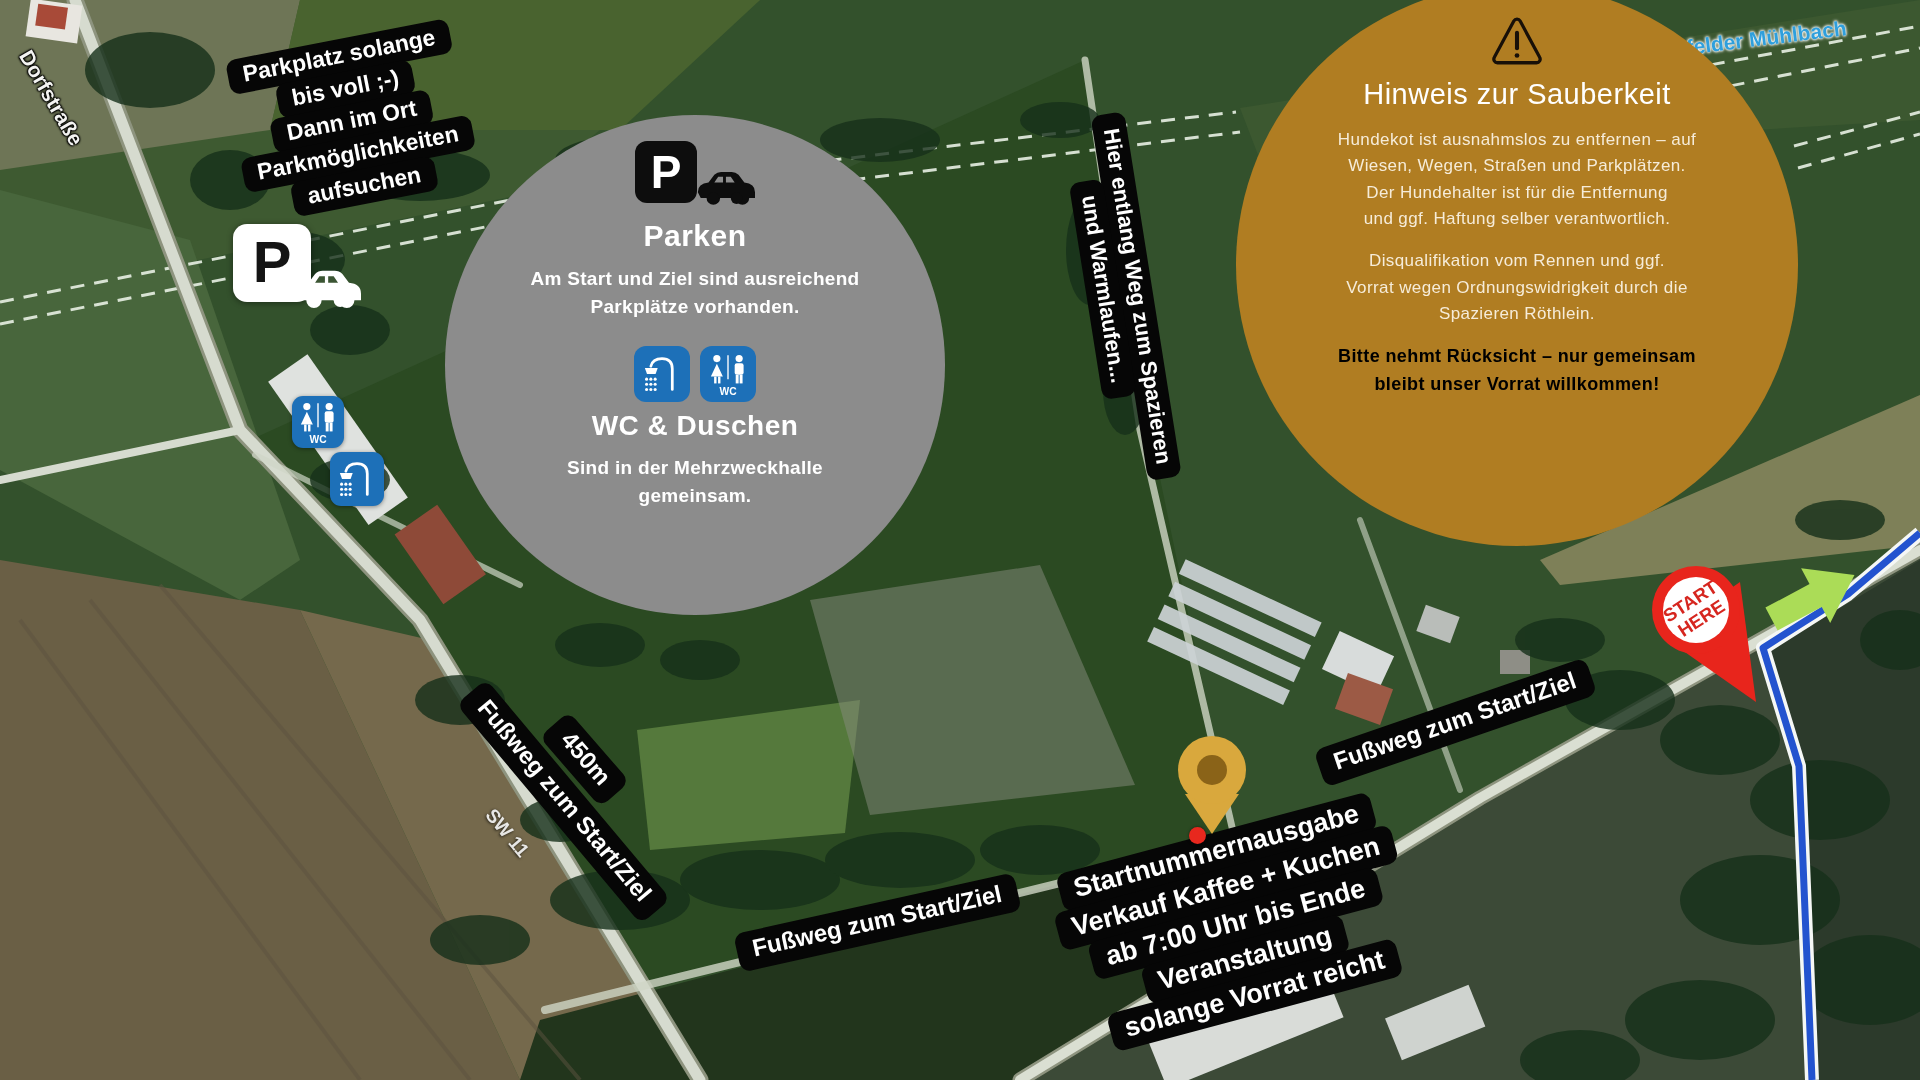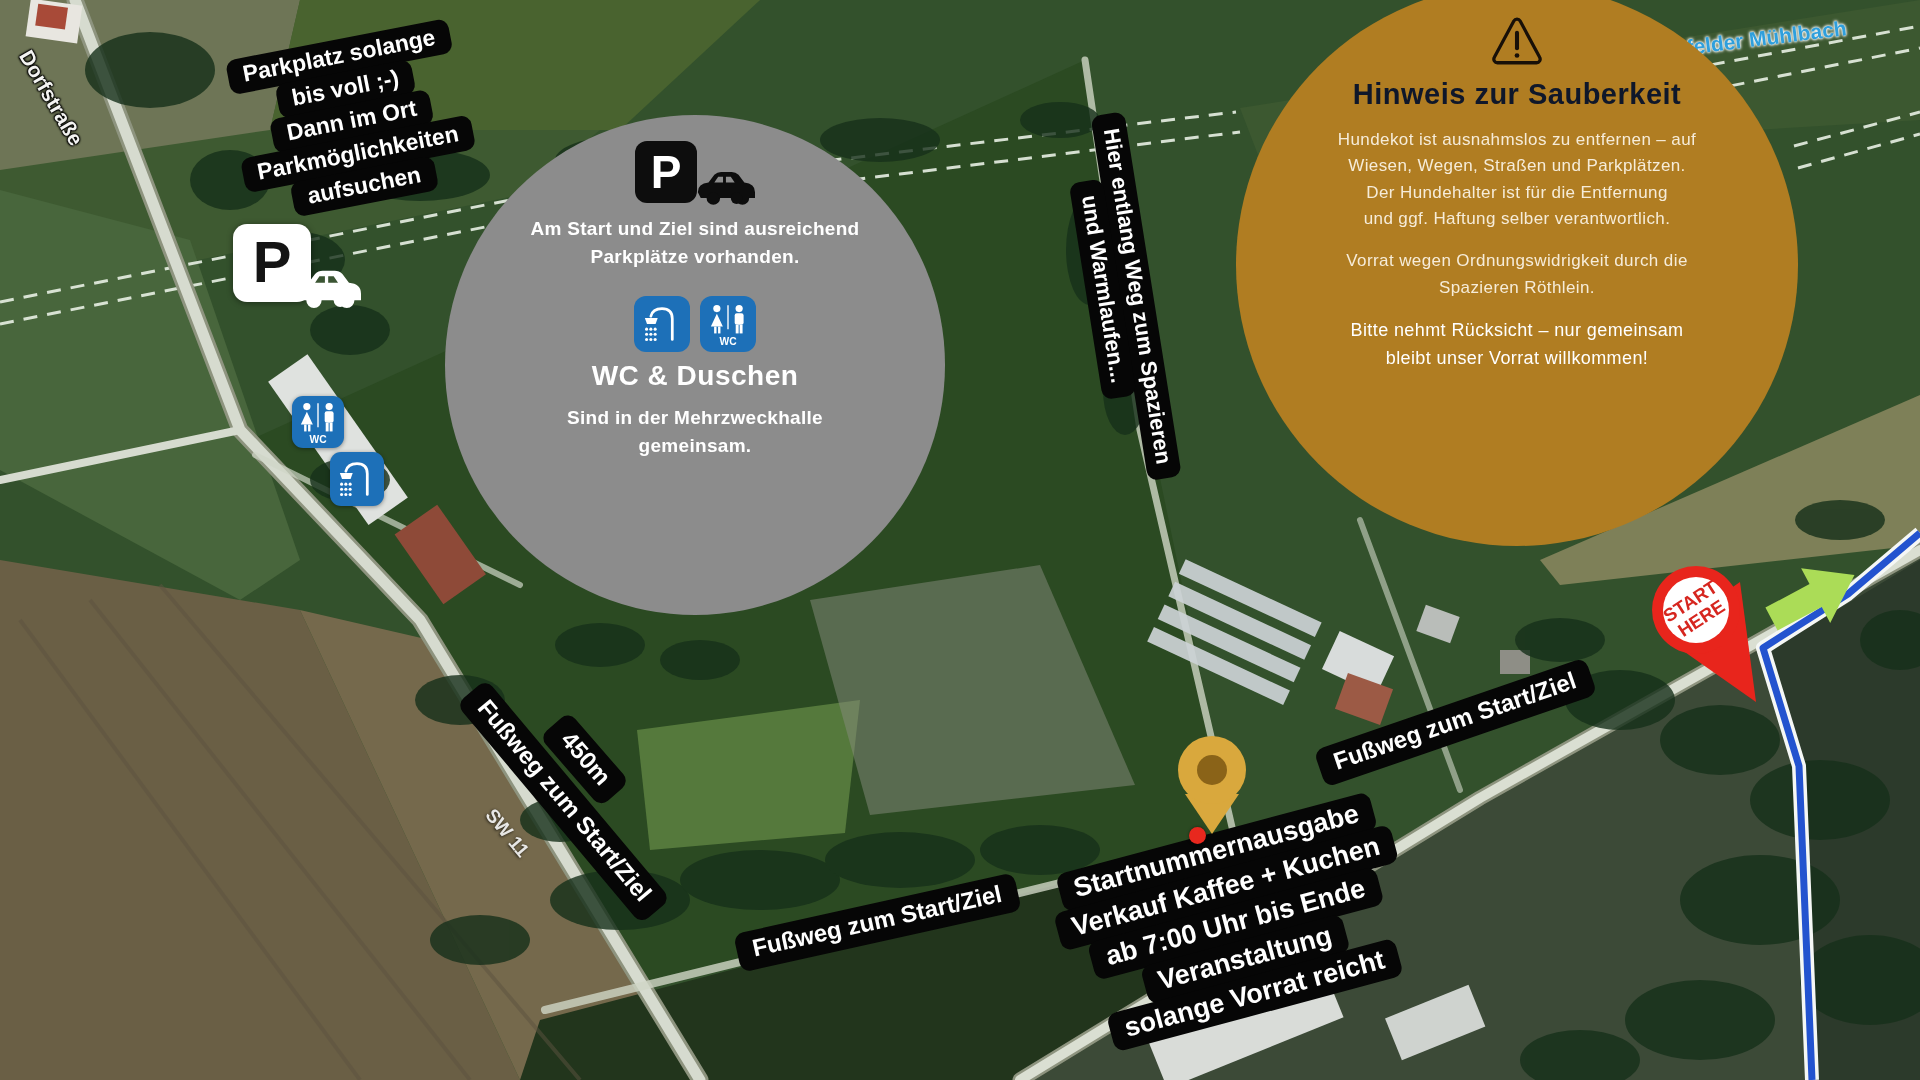--- a/index.html
+++ b/index.html
@@ -39,23 +39,23 @@
   .psq-dark{width:62px;height:62px;background:#0d0d0d;border-radius:12px;color:#fff;
     font-size:46px;font-weight:bold;line-height:62px;text-align:center;}
   .ic-title{font-size:30px;font-weight:bold;margin-top:16px;letter-spacing:.5px;}
   .ic-body{font-size:19px;font-weight:bold;line-height:1.45;margin-top:12px;letter-spacing:.3px;}
   .blue-row{display:flex;gap:10px;justify-content:center;margin-top:26px;}
   .blue-icon{width:56px;height:56px;background:#1d70b8;border-radius:12px;
     display:flex;align-items:center;justify-content:center;}
 
   .hinweis-circle{position:absolute;left:1236px;top:-16px;width:562px;height:562px;border-radius:50%;
     background:#b07d22;text-align:center;color:#f6ecd9;}
-  .hz-title{font-size:29px;font-weight:bold;color:#0f172a;letter-spacing:.5px;margin-top:6px;}
+  .hz-title{font-size:29px;font-weight:normal;color:#ffffff;letter-spacing:.5px;margin-top:6px;}
   .hz-p{font-size:17px;line-height:1.55;margin-top:16px;letter-spacing:.4px;font-weight:500;}
-  .hz-p.strong{color:#ffffff;font-weight:normal;font-size:18px;}
+  .hz-p.strong{color:#000000;font-weight:bold;font-size:18px;}
   .hz-p span{display:block;}
 
   
   .map-psign{position:absolute;left:233px;top:224px;width:150px;height:90px;}
   .psq-white{position:absolute;left:0;top:0;width:78px;height:78px;background:#fff;border-radius:14px;
     color:#141414;font-size:58px;font-weight:bold;line-height:76px;text-align:center;
     box-shadow:0 1px 6px rgba(0,0,0,.45);}
   .map-blue{position:absolute;background:#1d70b8;border-radius:11px;
     display:flex;align-items:center;justify-content:center;box-shadow:0 1px 4px rgba(0,0,0,.4);}
 
@@ -221,20 +221,21 @@
   <div class="info-circle">
     <div class="icon-row">
       <div class="psq-dark">P</div>
       <svg style="margin-left:-4px;margin-bottom:-2px;" width="62" height="41" viewBox="0 0 64 42">
         <path d="M5 29 q0 -9 11 -10 l6 -8 q3 -3 7 -3 h11 q4 0 7 3 l6 8 q11 1 11 10 v6 h-6 a7 7 0 0 1 -14 0 h-16 a7 7 0 0 1 -14 0 h-6 z" fill="#0d0d0d"></path>
         <circle cx="21" cy="35" r="6" fill="#0d0d0d"></circle>
           <circle cx="45" cy="35" r="6" fill="#0d0d0d"></circle>
         <path d="M22 19 l4 -6 h5 v6 z M34 13 h5 l4 6 h-9 z" fill="#8c8c8c"></path>
       </svg>
     </div>
+    <div class="ic-title">Parken</div>
     <div class="ic-body">
       <span style="display:block">Am Start und Ziel sind ausreichend</span>
       <span style="display:block">Parkplätze vorhanden.</span>
     </div>
     <div class="blue-row">
       <div class="blue-icon">
         <svg width="48" height="48" viewBox="0 0 56 56">
           <path d="M40 46 V22 Q40 10 28 10 Q17 10 15 19" stroke="#fff" stroke-width="3.2" fill="none" stroke-linecap="round"></path>
           <path d="M8 21 h15 l-2.5 7 h-10 z" fill="#fff"></path>
           <g fill="#fff">
@@ -286,20 +287,21 @@
       <circle cx="32" cy="45" r="2.6" fill="#181008"></circle>
     </svg>
     <div class="hz-title">Hinweis zur Sauberkeit</div>
     <div class="hz-p">
       <span>Hundekot ist ausnahmslos zu entfernen – auf</span>
       <span>Wiesen, Wegen, Straßen und Parkplätzen.</span>
       <span>Der Hundehalter ist für die Entfernung</span>
       <span>und ggf. Haftung selber verantwortlich.</span>
     </div>
     <div class="hz-p">
+      <span>Disqualifikation vom Rennen und ggf.</span>
       <span>Vorrat wegen Ordnungswidrigkeit durch die</span>
       <span>Spazieren Röthlein.</span>
     </div>
     <div class="hz-p strong">
       <span>Bitte nehmt Rücksicht – nur gemeinsam</span>
       <span>bleibt unser Vorrat willkommen!</span>
     </div>
   </div>
 
   <div class="pill fp-left">Fußweg zum Start/Ziel</div>

